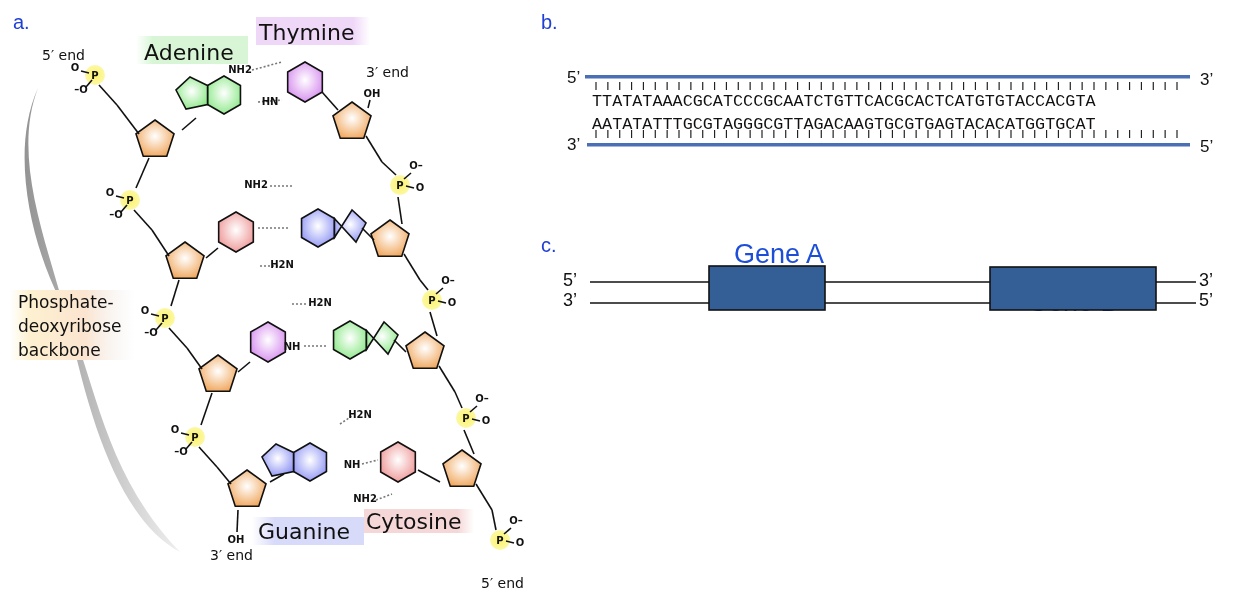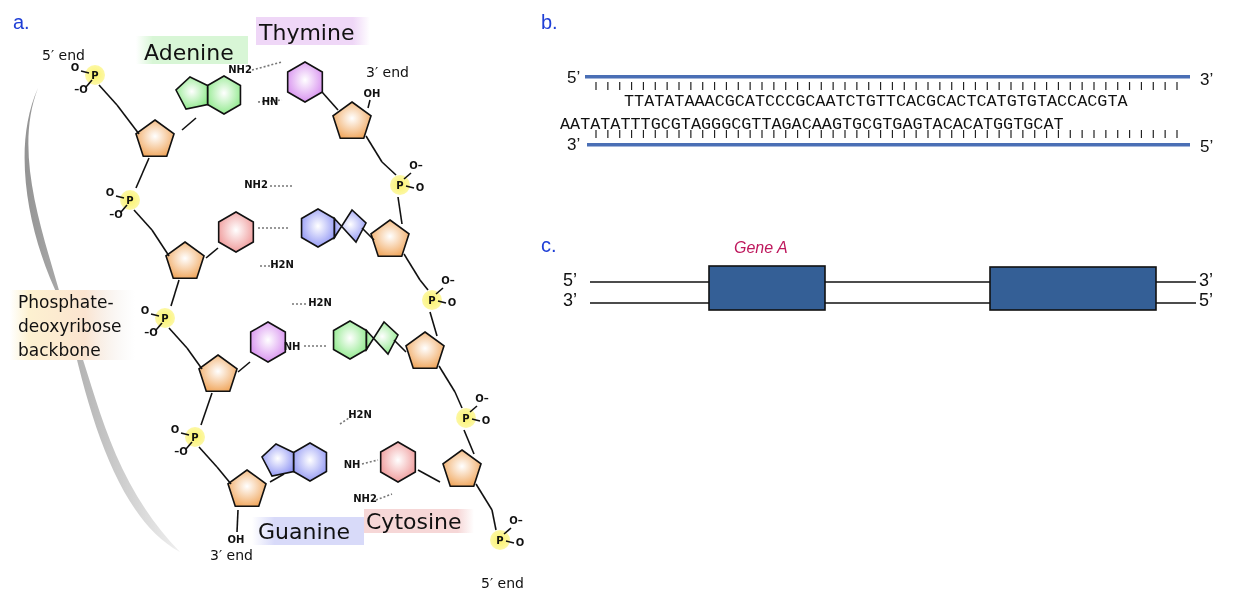--- a/index.html
+++ b/index.html
@@ -1,21 +1,21 @@
 <!DOCTYPE html>
 <html><head>
 <meta charset="utf-8">
 <style>
   html,body{margin:0;padding:0;background:#fff;}
   body{width:1234px;height:610px;position:relative;overflow:hidden;font-family:"DejaVu Sans",sans-serif;}
   .panel-label{position:absolute;color:#1f3fd6;font-family:"Liberation Sans",sans-serif;font-size:20px;}
   #mol{position:absolute;left:0;top:0;}
   .seq{position:absolute;font-family:"Liberation Mono",monospace;font-size:16.8px;letter-spacing:0px;color:#111;white-space:pre;}
   .end{position:absolute;font-family:"Liberation Sans",sans-serif;font-size:17px;color:#111;}
-  .gene-label{position:absolute;font-family:"Liberation Sans",sans-serif;font-style:italic;font-size:16px;color:#be185d;}
+  .gene-label{position:absolute;font-family:"Liberation Sans",sans-serif;font-size:27px;color:#1d4ed8;}
 </style>
 </head>
 <body>
 
 <div class="panel-label" style="left:13px;top:11px;">a.</div>
 <div class="panel-label" style="left:541px;top:11px;">b.</div>
 <div class="panel-label" style="left:541px;top:234px;">c.</div>
 
 <svg id="mol" width="560" height="610" viewBox="0 0 560 610">
   <defs>
@@ -328,22 +328,22 @@
       <line x1="514" x2="514" y1="60" y2="68"></line>
       <line x1="525.8571428571429" x2="525.8571428571429" y1="60" y2="68"></line>
       <line x1="537.7142857142858" x2="537.7142857142858" y1="60" y2="68"></line>
       <line x1="549.5714285714286" x2="549.5714285714286" y1="60" y2="68"></line>
       <line x1="561.4285714285714" x2="561.4285714285714" y1="60" y2="68"></line>
       <line x1="573.2857142857143" x2="573.2857142857143" y1="60" y2="68"></line>
       <line x1="585.1428571428571" x2="585.1428571428571" y1="60" y2="68"></line>
       <line x1="597" x2="597" y1="60" y2="68"></line>
     </g>
 </svg>
-<div class="seq" style="left:592px;top:92px;margin-left:32px;">TTATATAAACGCATCCCGCAATCTGTTCACGCACTCATGTGTACCACGTA</div>
-<div class="seq" style="left:560px;top:115px;">AATATATTTGCGTAGGGCGTTAGACAAGTGCGTGAGTACACATGGTGCAT</div>
+<div class="seq" style="left:592px;top:92px;">TTATATAAACGCATCCCGCAATCTGTTCACGCACTCATGTGTACCACGTA</div>
+<div class="seq" style="left:592px;top:115px;">AATATATTTGCGTAGGGCGTTAGACAAGTGCGTGAGTACACATGGTGCAT</div>
 
 <div class="end" style="left:563px;top:270px;font-size:18px;">5’</div>
 <div class="end" style="left:563px;top:290px;font-size:18px;">3’</div>
 <div class="end" style="left:1199px;top:270px;font-size:18px;">3’</div>
 <div class="end" style="left:1199px;top:290px;font-size:18px;">5’</div>
 <div class="gene-label" style="left:734px;top:239px;">Gene A</div>
 <div class="gene-label" style="left:1027px;top:239px;margin-top:48px;">Gene B</div>
 <svg style="position:absolute;left:590px;top:260px;" width="610" height="60">
   <line x1="0" y1="22" x2="606" y2="22" stroke="#111" stroke-width="1.4"></line>
   <line x1="0" y1="43" x2="606" y2="43" stroke="#111" stroke-width="1.4"></line>

